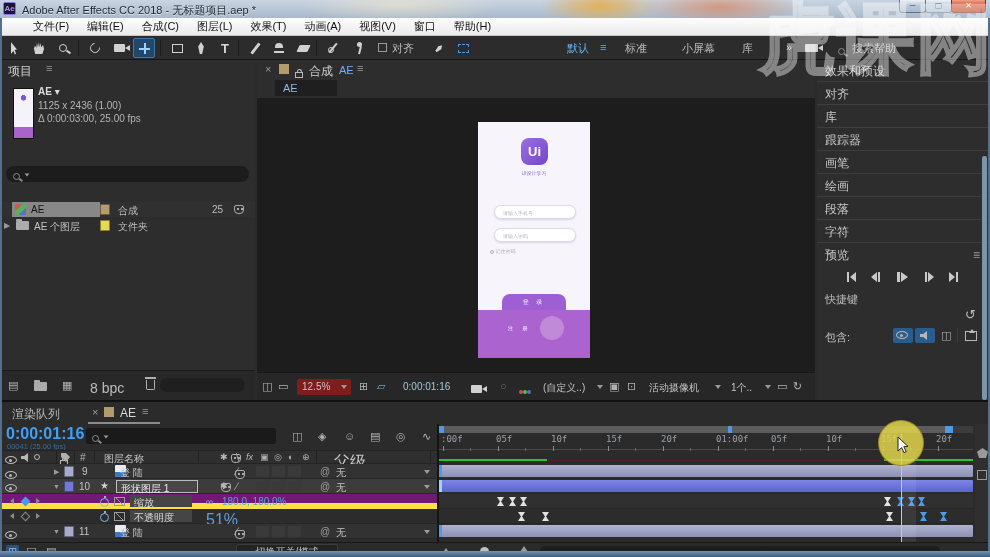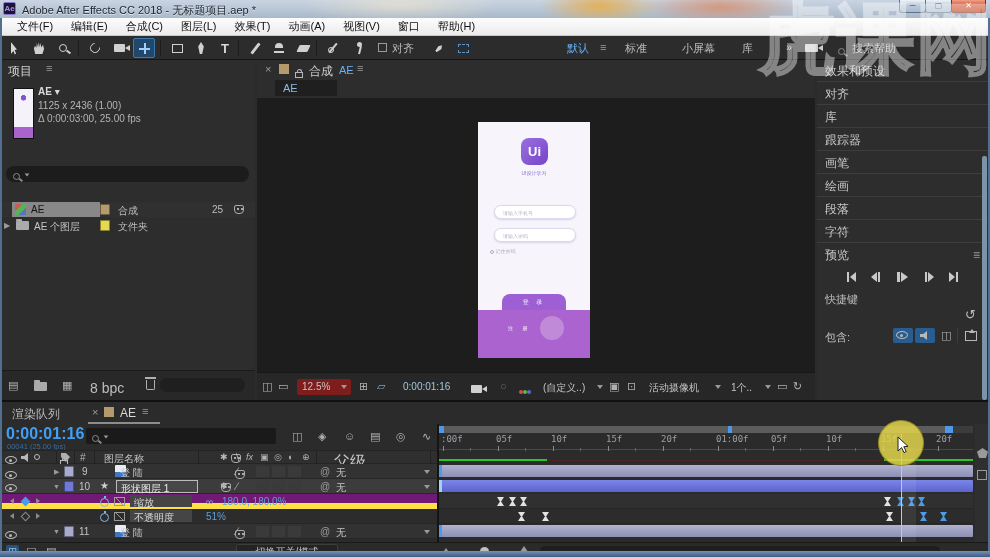--- a/index.html
+++ b/index.html
@@ -17,21 +17,21 @@
 #titlebar .blob3{left:300px;top:-12px;width:200px;height:34px;border-radius:50%;
  background:radial-gradient(closest-side,rgba(250,235,200,.5),rgba(250,235,200,0))}
 #ae-logo{left:3px;top:2px;width:13px;height:13px;background:#1d1333;border:1px solid #8579d6;
  color:#a293ef;font-size:8px;font-weight:bold;text-align:center;line-height:11px;border-radius:2px}
 #win-title{left:22px;top:3px;color:#1d2430;font-size:11px;text-shadow:0 1px 0 rgba(255,255,255,.6)}
 .winbtn{top:0;height:13px;border:1px solid #5f7288;border-top:none;color:#3b4b5c;font-size:8px;
  text-align:center;line-height:12px;background:linear-gradient(#eef3f8,#bccadb 45%,#a9bacd);border-radius:0 0 3px 3px}
 #btn-close{background:linear-gradient(#f0a088,#d4532f 45%,#b83a1a);color:#fff;border-color:#7e2a14}
 
 #menubar{left:0;top:18px;width:990px;height:18px;background:linear-gradient(#fdfdfd,#ebebeb);
- border-bottom:1px solid #c8c8c8;display:flex;align-items:center;padding-left:8px}
+ border-bottom:1px solid #c8c8c8;display:flex;align-items:center;padding-left:24px}
 #menubar span{color:#111;font-size:11px;padding:0 9px;cursor:default}
 
 #toolbar{left:0;top:36px;width:990px;height:24px;background:#2c2c2c;border-bottom:1px solid #161616}
 .tool{position:absolute;top:2px;width:22px;height:20px;display:flex;align-items:center;justify-content:center}
 .tsep{position:absolute;top:4px;width:1px;height:16px;background:#1c1c1c}
 .tool.active{background:#21486b;border:1px solid #3c78ad;border-radius:2px}
 #toolbar .wslabel{position:absolute;top:5px;font-size:11px;color:#bdbdbd}
 #toolbar .wslabel.sel{color:#63aef5}
 
 .sh-arrow{width:9px;height:13px;background:#d6d6d6;clip-path:polygon(0 0,0 100%,32% 74%,48% 100%,62% 93%,46% 66%,72% 62%)}
@@ -469,21 +469,21 @@
 
     <div class="tlrow" style="top:107px;background:#2c2c2c;border-bottom:1px solid #262626">
       <i class="navarr" style="left:10px;border-right:4px solid #8a8a8a"></i>
       <i class="kfnav-d" style="left:22px;border:1px solid #8a8a8a"></i>
       <i class="navarr" style="left:36px;border-left:4px solid #8a8a8a"></i>
       <i class="i-stop icn" style="left:100px;top:3px"></i>
       <i class="i-graph icn" style="left:114px;top:3px"></i>
       <span class="abs" style="left:130px;top:1px;width:62px;height:12px;background:#454545">
         <span style="position:absolute;left:4px;top:1px;font-size:10px;color:#d8d8d8">不透明度</span>
       </span>
-      <span class="abs" style="left:206px;top:2px;font-size:10px;color:#5f9fd8">51%</span>
+      <span class="abs" style="left:206px;top:2px;font-size:16px;color:#5f9fd8">51%</span>
     </div>
 
     <div class="tlrow" style="top:122px;background:#323232;border-bottom:1px solid #272727">
       <i class="i-eye icn" style="left:5px;top:3px"></i>
       <span class="abs" style="left:53px;top:4px;color:#9a9a9a;font-size:7px">▼</span>
       <i class="i-chip icn" style="left:64px;top:2px;background:#a9abce"></i>
       <span class="abs" style="left:79px;top:2px;font-size:10px;color:#c4c4c4">11</span>
       <i class="i-page icn" style="left:100px;top:1px"></i>
       <span class="abs" style="left:120px;top:2px;font-size:10px;color:#c8c8c8">登  陆</span>
       <i class="i-shy icn" style="left:206px;top:3px"></i>

